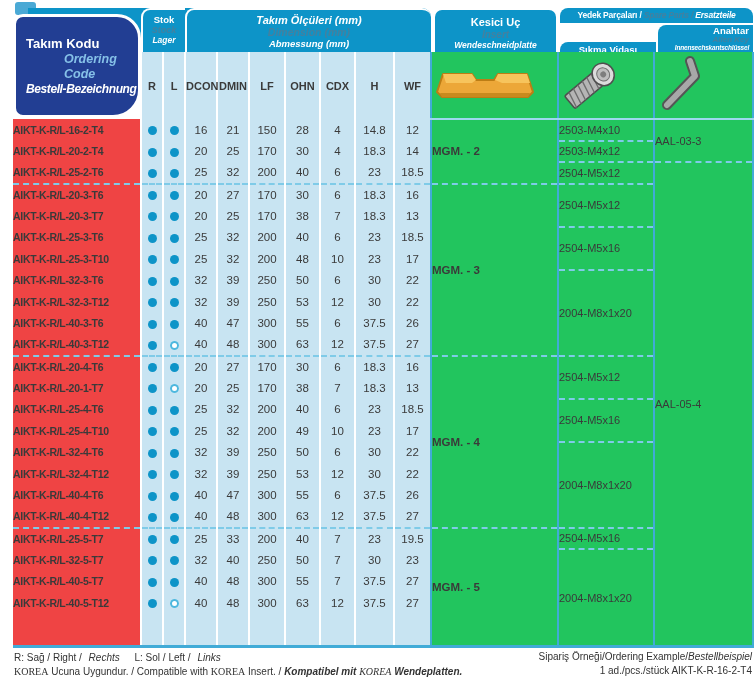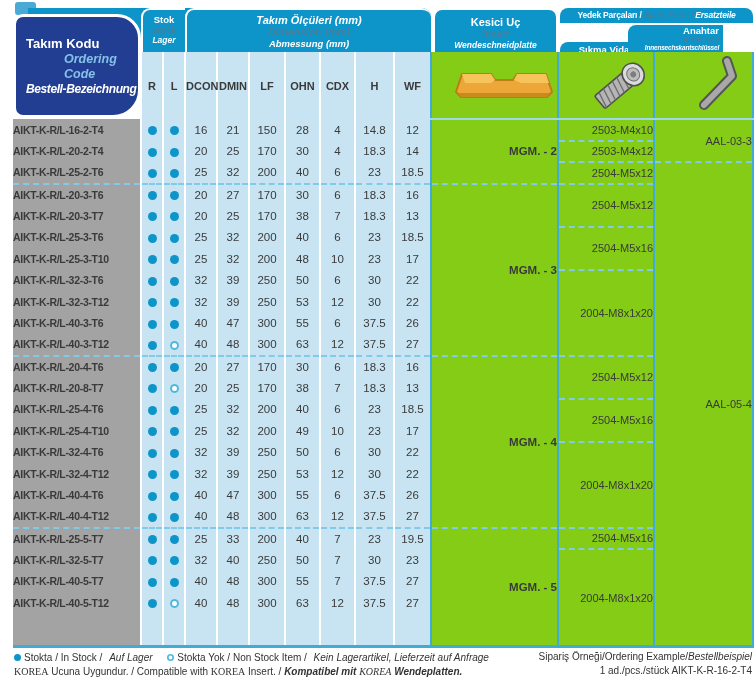--- a/index.html
+++ b/index.html
@@ -20,21 +20,21 @@
   .tab-dims  { left:185px; top:8px; width:246px; height:44px;
     border-left:2px solid #fff; border-top:2px solid #fff;
     border-top-left-radius:9px; border-top-right-radius:9px; padding-top:4px; }
   .tab-insert{ left:433px; top:8px; width:125px; height:44px;
     border:2px solid #fff; border-bottom:none; border-radius:9px 9px 0 0; padding-top:6px; }
   .spare-band{ position:absolute; left:560px; top:8px; width:193px; height:15px;
     background:#0d94c8; border-radius:8px 8px 0 0; text-align:center;
     font-size:8.5px; line-height:15px; color:#fff; letter-spacing:-0.2px; }
   .tab-screw { left:560px; top:42px; width:96px; height:21px;
     border-top-left-radius:8px; padding-top:3px; }
-  .tab-allen { left:628px; top:25px; width:95px; height:27px;
+  .tab-allen { left:658px; top:25px; width:95px; height:27px;
     border-top-left-radius:8px; text-align:right; padding:1px 4px 0 0; }
 
   .tl-main { font-weight:bold; color:#fff; }
   .tl-mid  { font-weight:bold; font-style:italic; color:#44809f; }
   .tl-sub  { font-weight:bold; font-style:italic; color:#fff; }
   .tab-stok .tl-main { font-size:9.5px; line-height:11px; display:block; }
   .tab-stok .tl-mid  { font-size:9px;  line-height:10px; display:block; }
   .tab-stok .tl-sub  { font-size:8.5px; line-height:10px; display:block; }
   .tab-dims .tl-main { font-size:11px; line-height:13px; display:block;font-style:italic; }
   .tab-dims .tl-mid  { font-size:10.5px; line-height:11px; display:block; }
@@ -62,31 +62,31 @@
     border-collapse:collapse; table-layout:fixed;
     border-bottom:3px solid #41abd7; }
   table.catalog td { padding:0; }
   tr.letters-row td { height:66px; }
   tbody tr { height:21.5px; }
   tbody tr.filler { height:33px; }
 
   .code-head { background:#fff; }
   .letter-cell { background:#c8e4f2; border-left:2px solid #fff;
     font-weight:bold; font-size:11px; color:#3a3a3a; text-align:center; }
-  .code-cell { background:#a3a3a3; text-align:left; padding-left:8px;
+  .code-cell { background:#ef4444; text-align:left; padding-left:8px;
     font-weight:bold; font-size:10.5px; letter-spacing:-0.3px; color:#3a3a3a; white-space:nowrap; }
   .dot-cell { background:#c8e4f2; border-left:2px solid #fff; text-align:center; }
   .num-cell { background:#c8e4f2; border-left:2px solid #fff;
     font-size:11.5px; color:#3a3a3a; text-align:center; }
 
   .dot { display:inline-block; width:9px; height:9px; border-radius:50%;
     background:#0d94c8; vertical-align:middle; }
   .dot.open { background:#fff; box-shadow:inset 0 0 0 2px #4db7de; }
 
-  .pic { background:#84cc16; border-left:2px solid #41abd7; text-align:right;
+  .pic { background:#22c55e; border-left:2px solid #41abd7; text-align:left;
     vertical-align:middle; font-size:11px; color:#3a3a3a; }
   .pic-right { border-right:2px solid #41abd7; }
   .pic-head { border-bottom:2px solid #9ed8ee; }
   .insert-cell { font-weight:bold; font-size:11.5px; }
   .dash { border-bottom:2px dashed #7fcbe8; }
 
   
   .footer { position:absolute; left:14px; top:651px; font-size:10px; color:#333; line-height:13.5px; }
   .it { font-style:italic; }
   .bit { font-style:italic; font-weight:bold; }
@@ -356,21 +356,21 @@
           <td class="num-cell">27</td>
           <td class="num-cell">170</td>
           <td class="num-cell">30</td>
           <td class="num-cell">6</td>
           <td class="num-cell">18.3</td>
           <td class="num-cell">16</td>
           <td class="pic insert-cell dash" rowspan="8">MGM. - 4</td>
           <td class="pic screw-cell dash" rowspan="2">2504-M5x12</td>
         </tr>
         <tr>
-          <td class="code-cell">AIKT-K-R/L-20-8-T7</td>
+          <td class="code-cell">AIKT-K-R/L-20-1-T7</td>
           <td class="dot-cell"><span class="dot"></span></td>
           <td class="dot-cell"><span class="dot open"></span></td>
           <td class="num-cell">20</td>
           <td class="num-cell">25</td>
           <td class="num-cell">170</td>
           <td class="num-cell">38</td>
           <td class="num-cell">7</td>
           <td class="num-cell">18.3</td>
           <td class="num-cell">13</td>
         </tr>
@@ -509,24 +509,24 @@
           <td class="num-cell"></td>
           <td class="num-cell"></td>
           <td class="num-cell"></td>
           <td class="num-cell"></td>
         </tr>
       </tbody>
   </table>
 
   <div class="footer">
     <div>
-      <span class="fdot"></span><span>Stokta / In Stock /</span>
-      <span class="it sgap">Auf Lager</span>
-      <span class="fdot open gap-l"></span><span>Stokta Yok / Non Stock Item /</span>
-      <span class="it sgap">Kein Lagerartikel, Lieferzeit auf Anfrage</span>
+      <span>R: Sağ / Right /</span>
+      <span class="it sgap">Rechts</span>
+      <span class="gap-l">L: Sol / Left /</span>
+      <span class="it sgap">Links</span>
     </div>
     <div>
       <span class="serif">KOREA</span><span> Ucuna Uygundur. / Compatible with </span><span class="serif">KOREA</span><span> Insert. / </span><span class="bit">Kompatibel mit </span><span class="serif it">KOREA</span><span class="bit"> Wendeplatten.</span>
     </div>
   </div>
 
   <div class="order">
     <div>
       <span>Sipariş Örneği/Ordering Example/</span><span class="it">Bestellbeispiel</span>
     </div>

